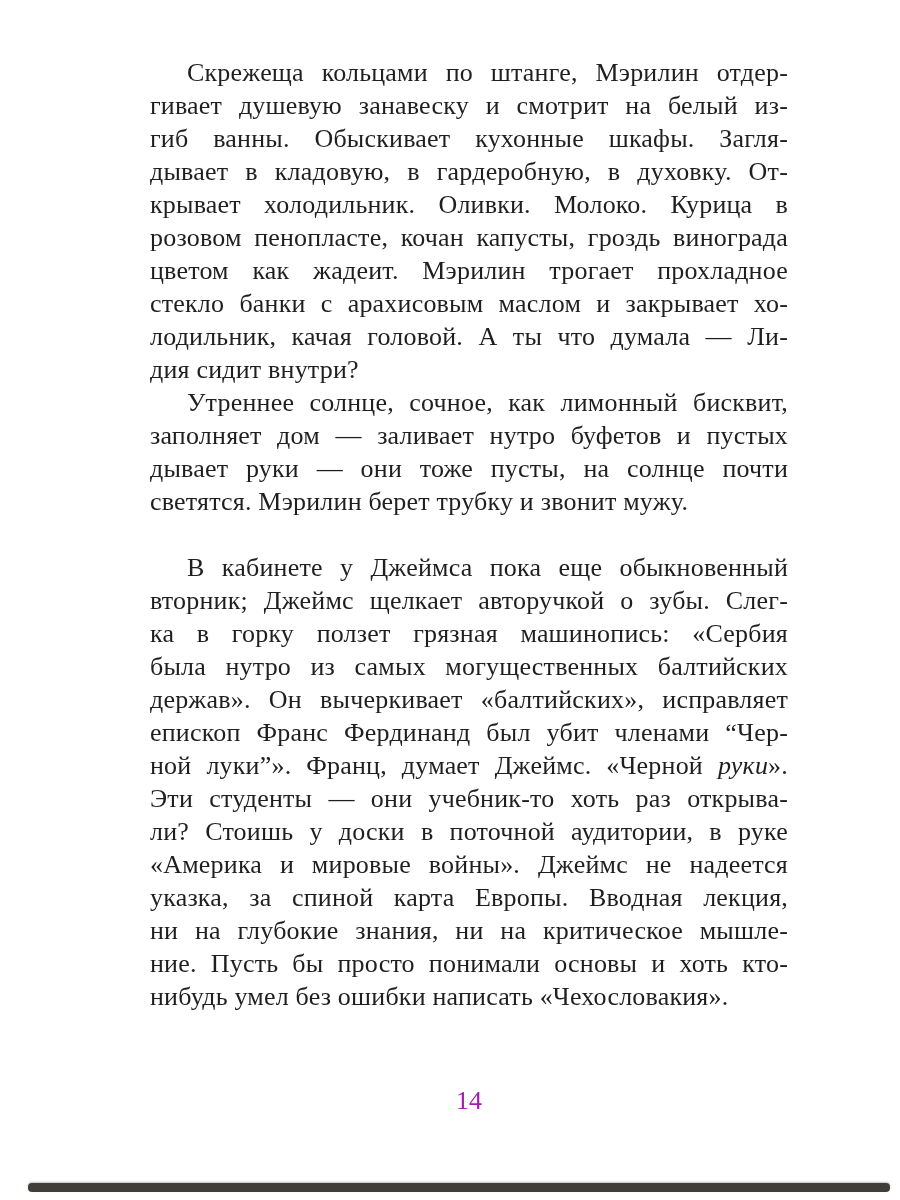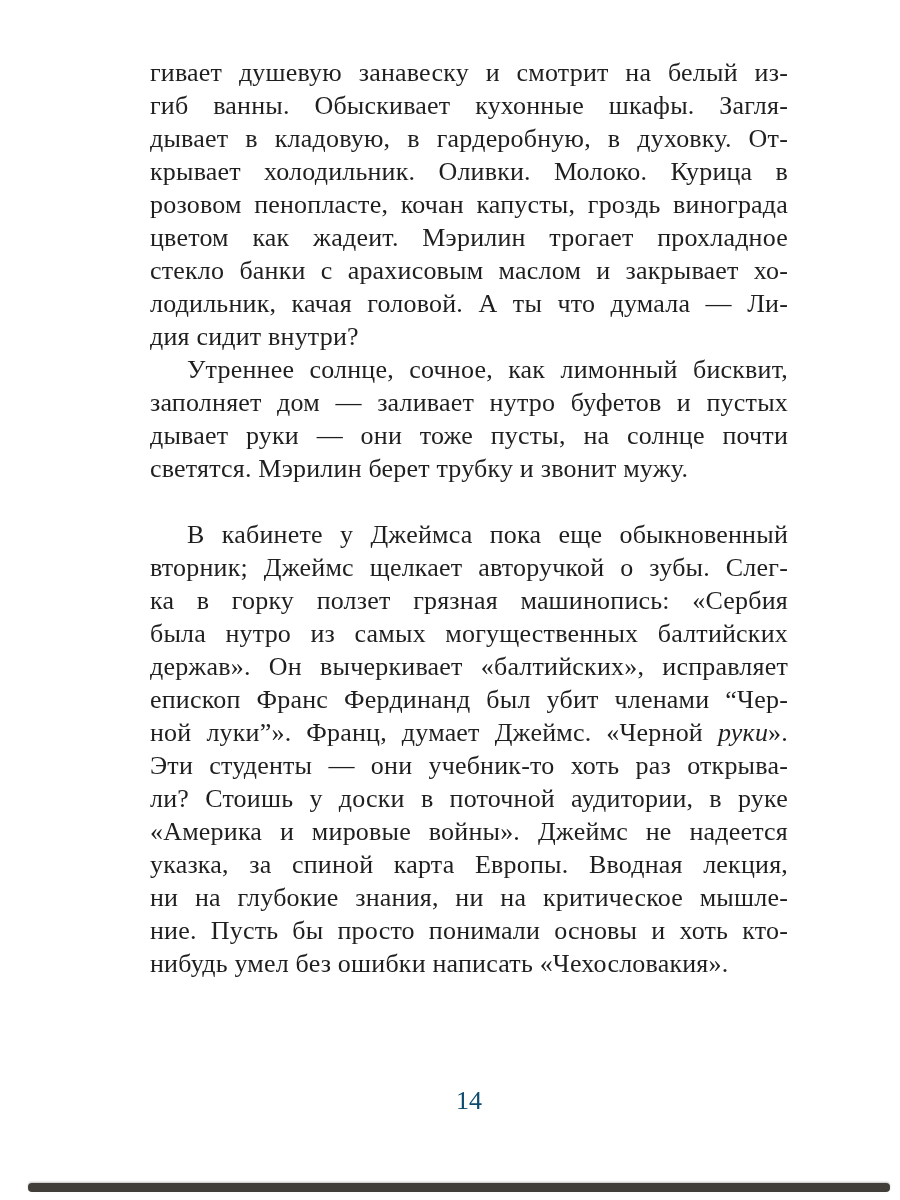--- a/index.html
+++ b/index.html
@@ -38,39 +38,40 @@
   }
   .line.indent { text-indent: 37px; }
   .italic { font-style: italic; margin-top: 28px; }
   .page-number {
     position: absolute;
     left: 150px;
     top: 1086px;
     width: 638px;
     text-align: center;
     font-size: 26px;
-    color: #0c4a6e;
+    color: #a21caf;
   }
   .book-edge {
     position: absolute;
     left: 28px;
     top: 1183px;
     width: 862px;
     height: 9px;
     background: #413e3a;
     border-radius: 4px;
     box-shadow: 0 -1px 2px rgba(0,0,0,0.25);
   }
 </style>
 </head>
 <body>
 
 <div class="page">
   <div class="text-block">
       <div class="paragraph">
+        <div class="line indent"><span>Скрежеща кольцами по штанге, Мэрилин отдер-</span></div>
         <div class="line"><span>гивает душевую занавеску и смотрит на белый из-</span></div>
         <div class="line"><span>гиб ванны. Обыскивает кухонные шкафы. Загля-</span></div>
         <div class="line"><span>дывает в кладовую, в гардеробную, в духовку. От-</span></div>
         <div class="line"><span>крывает холодильник. Оливки. Молоко. Курица в</span></div>
         <div class="line"><span>розовом пенопласте, кочан капусты, гроздь винограда</span></div>
         <div class="line"><span>цветом как жадеит. Мэрилин трогает прохладное</span></div>
         <div class="line"><span>стекло банки с арахисовым маслом и закрывает хо-</span></div>
         <div class="line"><span>лодильник, качая головой. А ты что думала — Ли-</span></div>
         <div class="line last"><span>дия сидит внутри?</span></div>
       </div>

